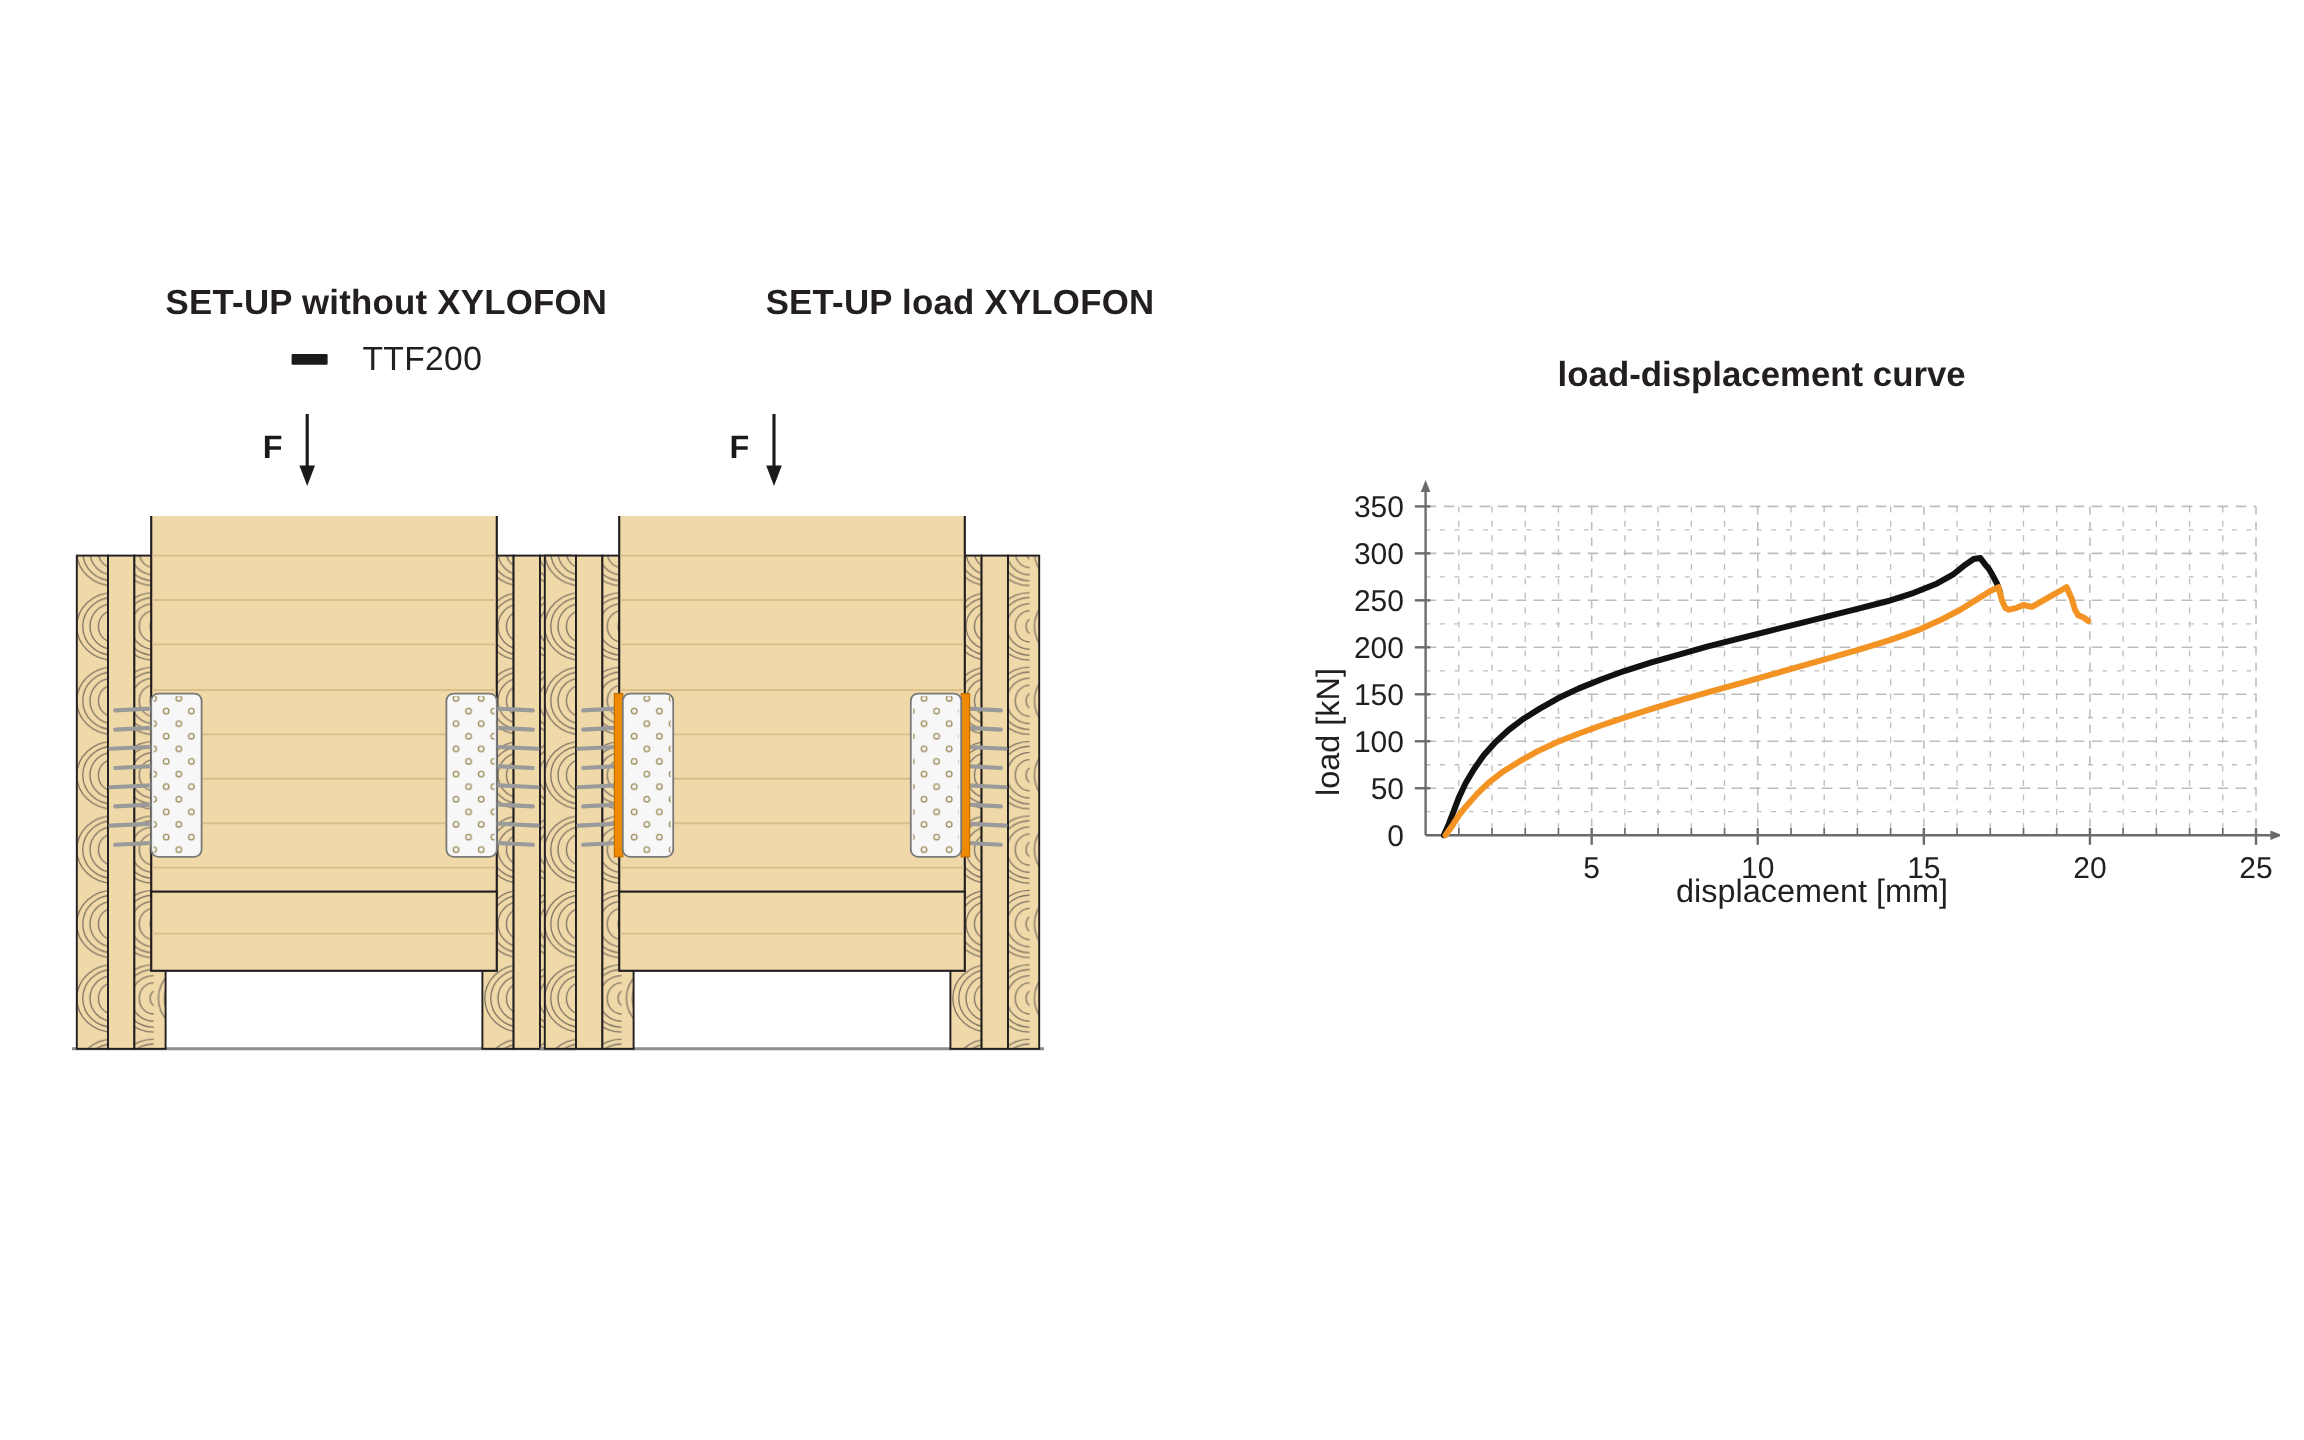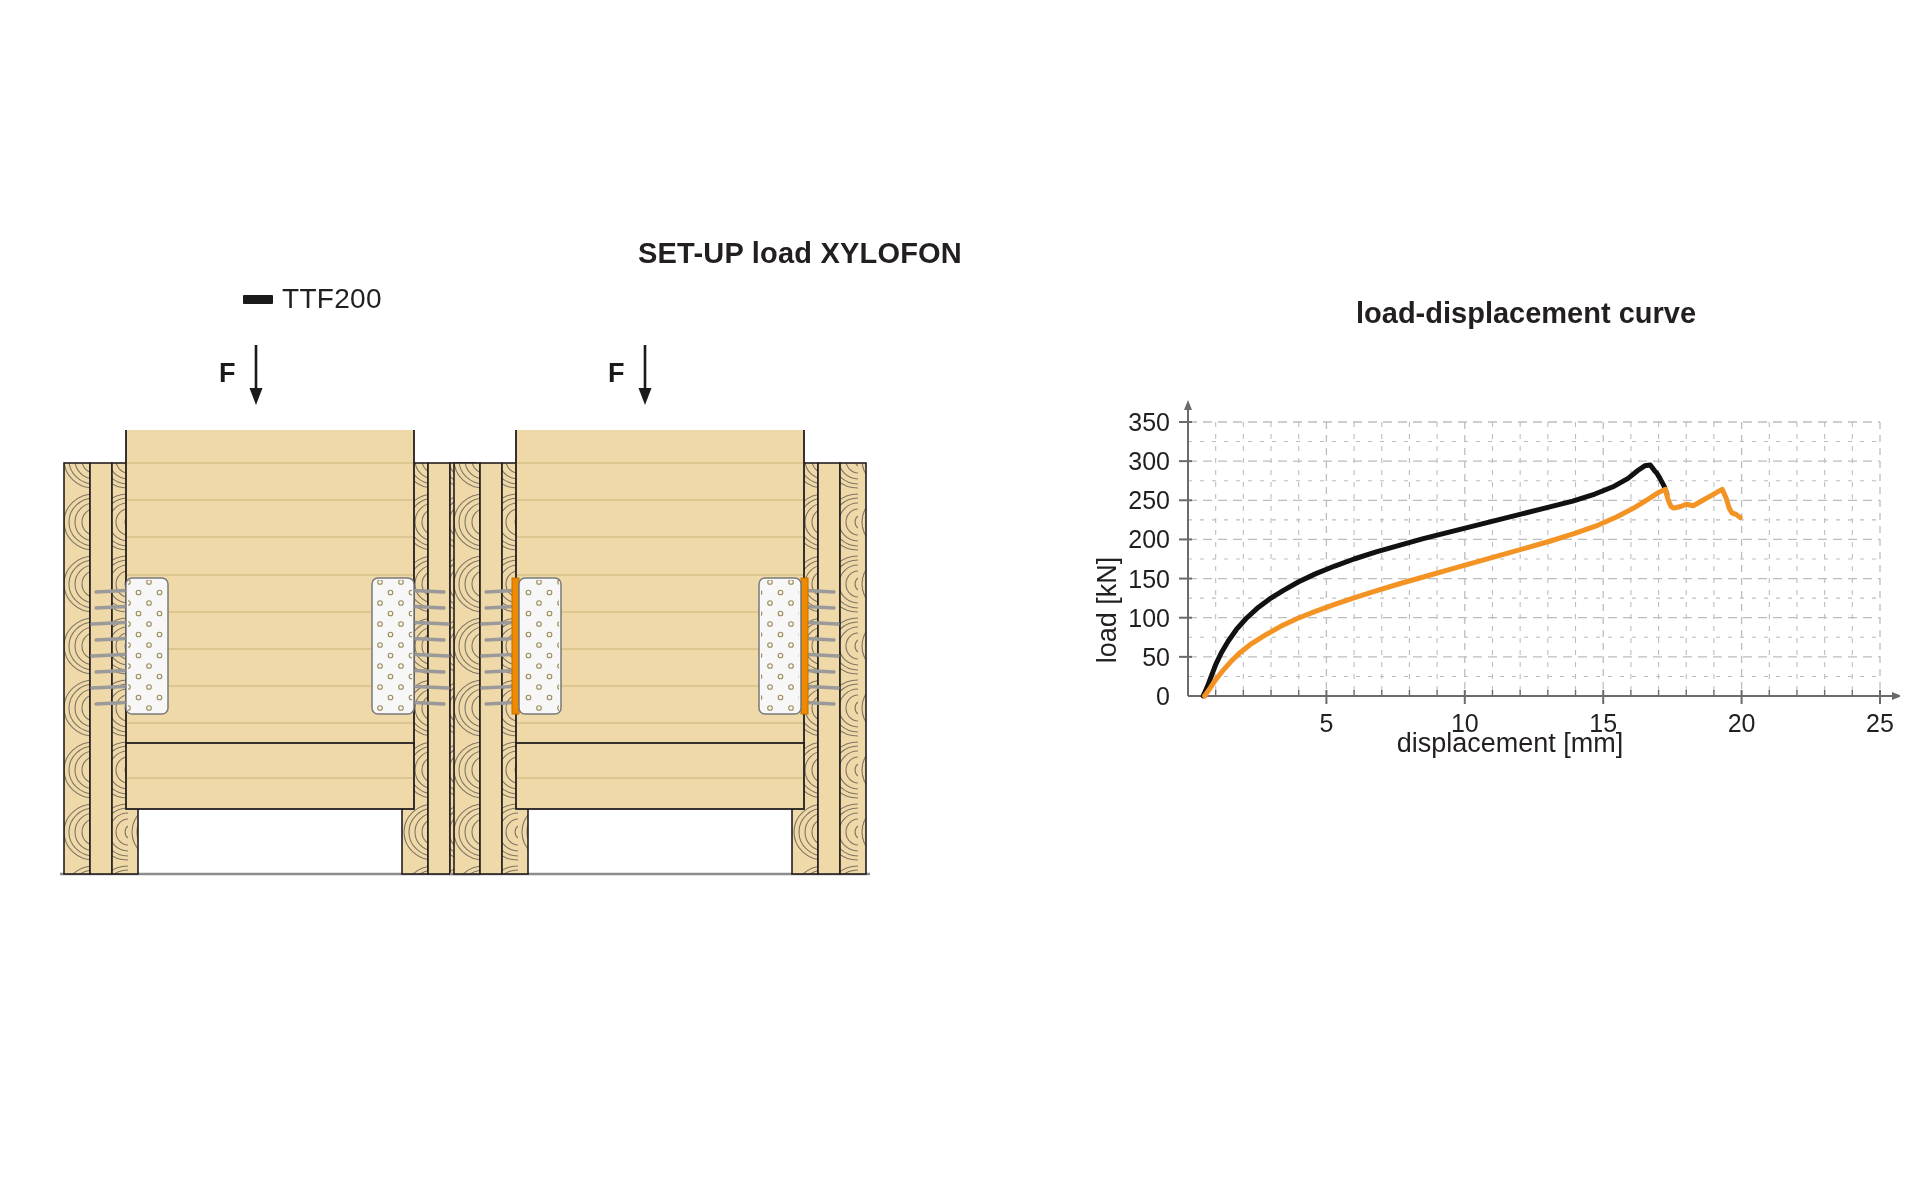--- a/index.html
+++ b/index.html
@@ -9,21 +9,21 @@
     color:#231f20;overflow:hidden;position:relative;
   }
   .stage{position:absolute;left:0;top:0;width:1920px;height:1200px;}
 
   
   .setup-title{
     position:absolute;font-size:29px;font-weight:700;letter-spacing:.2px;
     color:#231f20;white-space:nowrap;text-align:center;
   }
   .legend-row{
-    position:absolute;display:flex;align-items:center;gap:9px;
+    position:absolute;display:flex;align-items:center;gap:29px;
     white-space:nowrap;
   }
   .legend-swatch{width:30px;height:9px;border-radius:1px;flex:0 0 auto;}
   .legend-label{font-size:28px;font-weight:400;color:#231f20;letter-spacing:.3px;}
 
   .chart-title{
     position:absolute;font-size:29px;font-weight:700;color:#231f20;
     white-space:nowrap;
   }
 
@@ -36,30 +36,31 @@
   
   .chart-wrap{position:absolute;}
   .tick-text{font-size:25px;fill:#231f20;font-family:"Liberation Sans",sans-serif;}
   .ax-label{font-size:27px;fill:#231f20;font-family:"Liberation Sans",sans-serif;}
 </style>
 </head>
 <body>
 
 <div class="stage">
 
+  <div class="setup-title" style="left:127px;top:237px;width:390px;">SET-UP without XYLOFON</div>
 
   <div class="legend-row" style="left:243px;top:283px;">
     <span class="legend-swatch" style="background:#1a1a1a;"></span>
     <span class="legend-label">TTF200</span>
   </div>
 
   <div class="setup-title" style="left:625px;top:237px;width:350px;">SET-UP load XYLOFON</div>
 
 
-  <div class="chart-title" style="left:1356px;top:297px;">load-displacement curve</div>
+  <div class="chart-title" style="left:1298px;top:297px;">load-displacement curve</div>
 
   <svg class="setup" style="left:60px;width:420px;" viewBox="0 0 420 470" preserveAspectRatio="xMidYMid meet">
     <defs>
 
       <pattern id="grainL" width="34" height="62" patternUnits="userSpaceOnUse">
         <rect width="34" height="62" fill="#efd9a8"></rect>
         <g fill="none" stroke="#6b6257" stroke-width="1.1" opacity="0.85">
           <path d="M34 2 A 30 28 0 0 0 34 58"></path>
           <path d="M34 6 A 24 23 0 0 0 34 54"></path>
           <path d="M34 11 A 18 18 0 0 0 34 49"></path>

